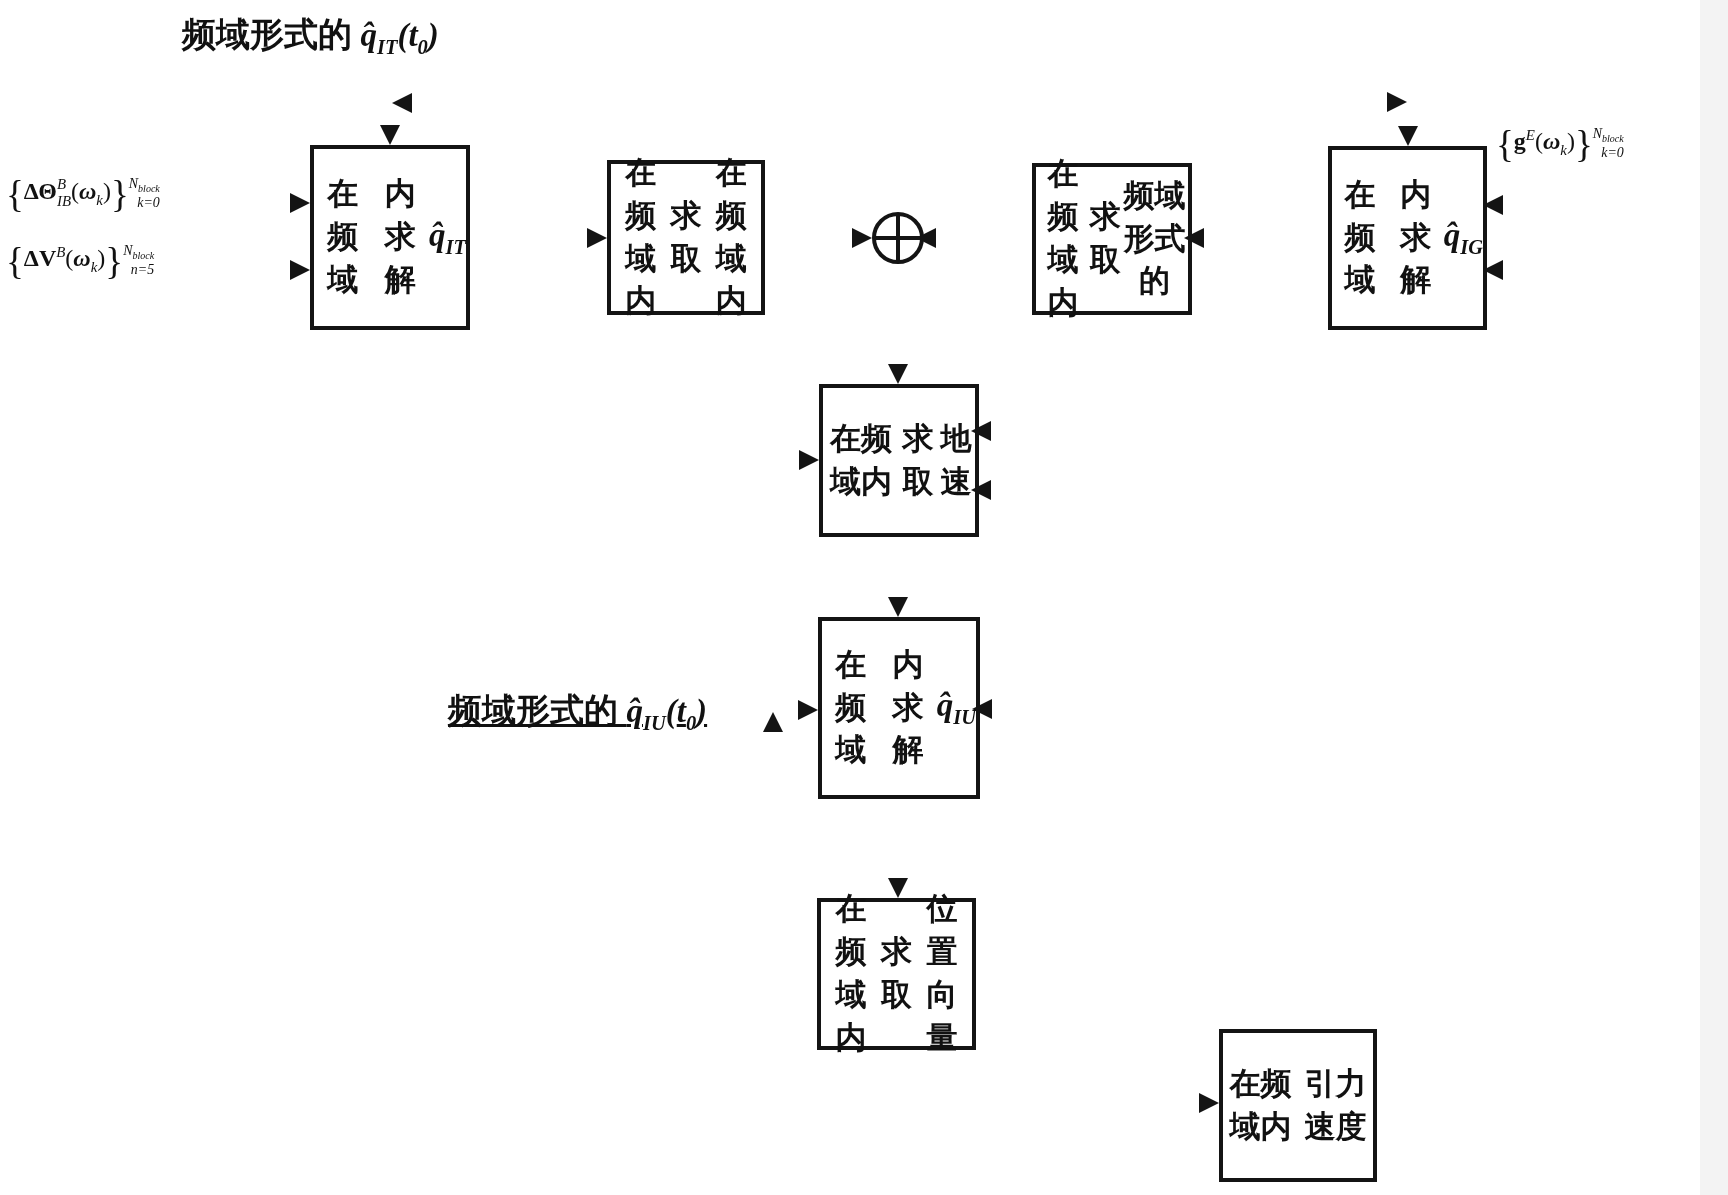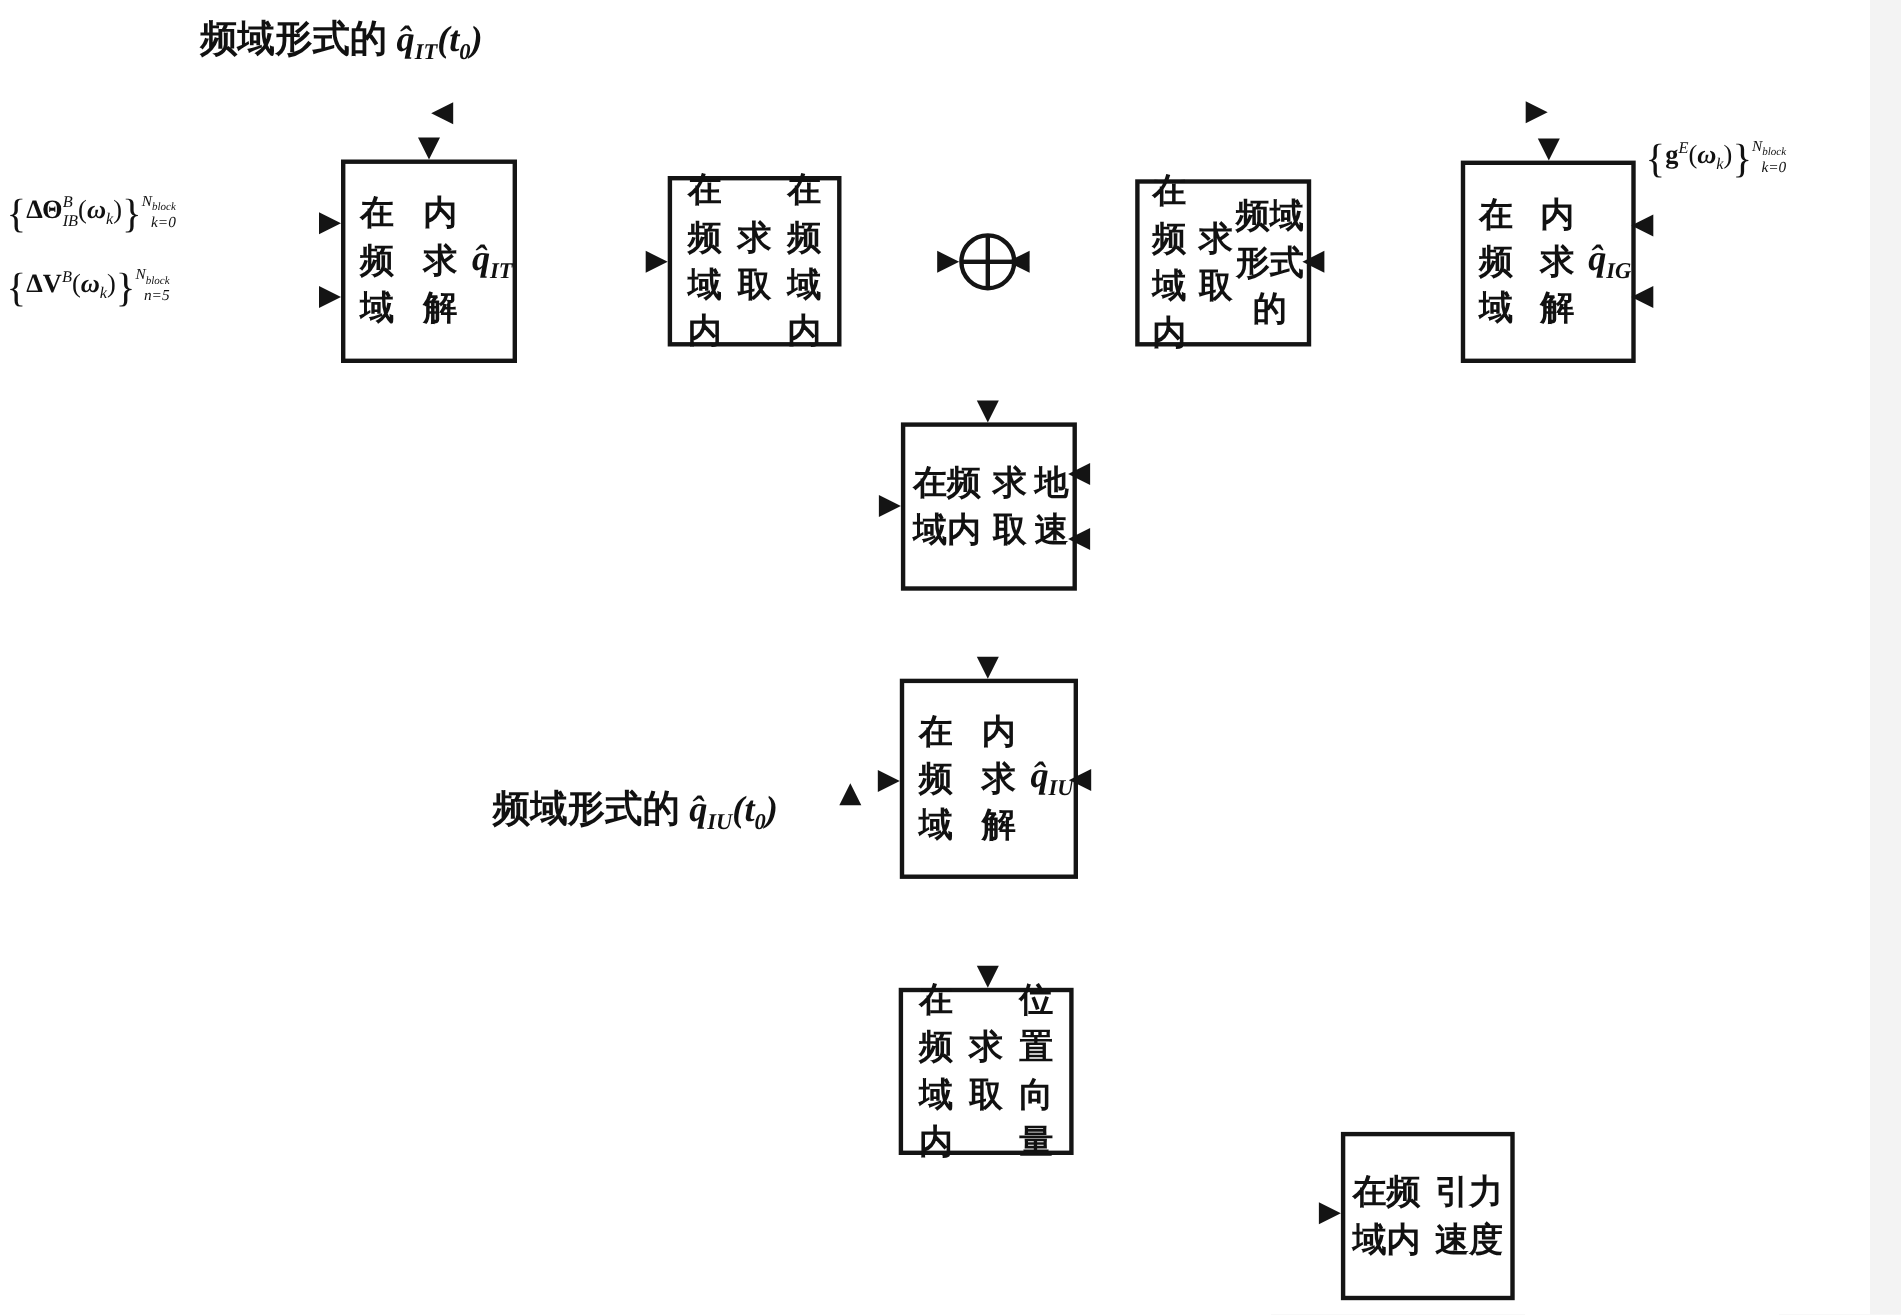--- a/index.html
+++ b/index.html
@@ -41,21 +41,21 @@
 <body>
 
 <div id="canvas">
 
   <div class="cjklabel" style="left:182px;top:12px;">
     <span>频域形式的</span>
     <span class="qmath"><span>q̂</span><sub>IT</sub></span><span class="qmath"><span>(</span><span>t</span><sub>0</sub><span>)</span></span>
   </div>
 
 
-  <div class="cjklabel" style="left:448px;top:712px;font-weight:600;">
+  <div class="cjklabel" style="left:448px;top:688px;font-weight:600;text-decoration:underline;">
     <span>频域形式的</span>
     <span class="qmath"><span>q̂</span><sub>IU</sub></span><span class="qmath"><span>(</span><span>t</span><sub>0</sub><span>)</span></span>
   </div>
 
   <div class="mlabel" style="left:6px;top:176px;">
     <span class="brace">{</span><span class="b">ΔΘ</span><span class="vstack"><span class="st mit">B</span><span class="sb mit">IB</span></span><span>(</span><span class="mit b">ω</span><sub>k</sub><span>)</span><span class="brace">}</span><span class="bstack"><span class="st"><span class="mit">N</span><sub class="tiny">block</sub></span><span class="sb mit">k=0</span></span>
   </div>
 
   <div class="mlabel" style="left:6px;top:243px;">
     <span class="brace">{</span><span class="b">ΔV</span><sup class="mit" style="font-size:0.62em;">B</sup><span>(</span><span class="mit b">ω</span><sub>k</sub><span>)</span><span class="brace">}</span><span class="bstack"><span class="st"><span class="mit">N</span><sub class="tiny">block</sub></span><span class="sb mit">n=5</span></span>

